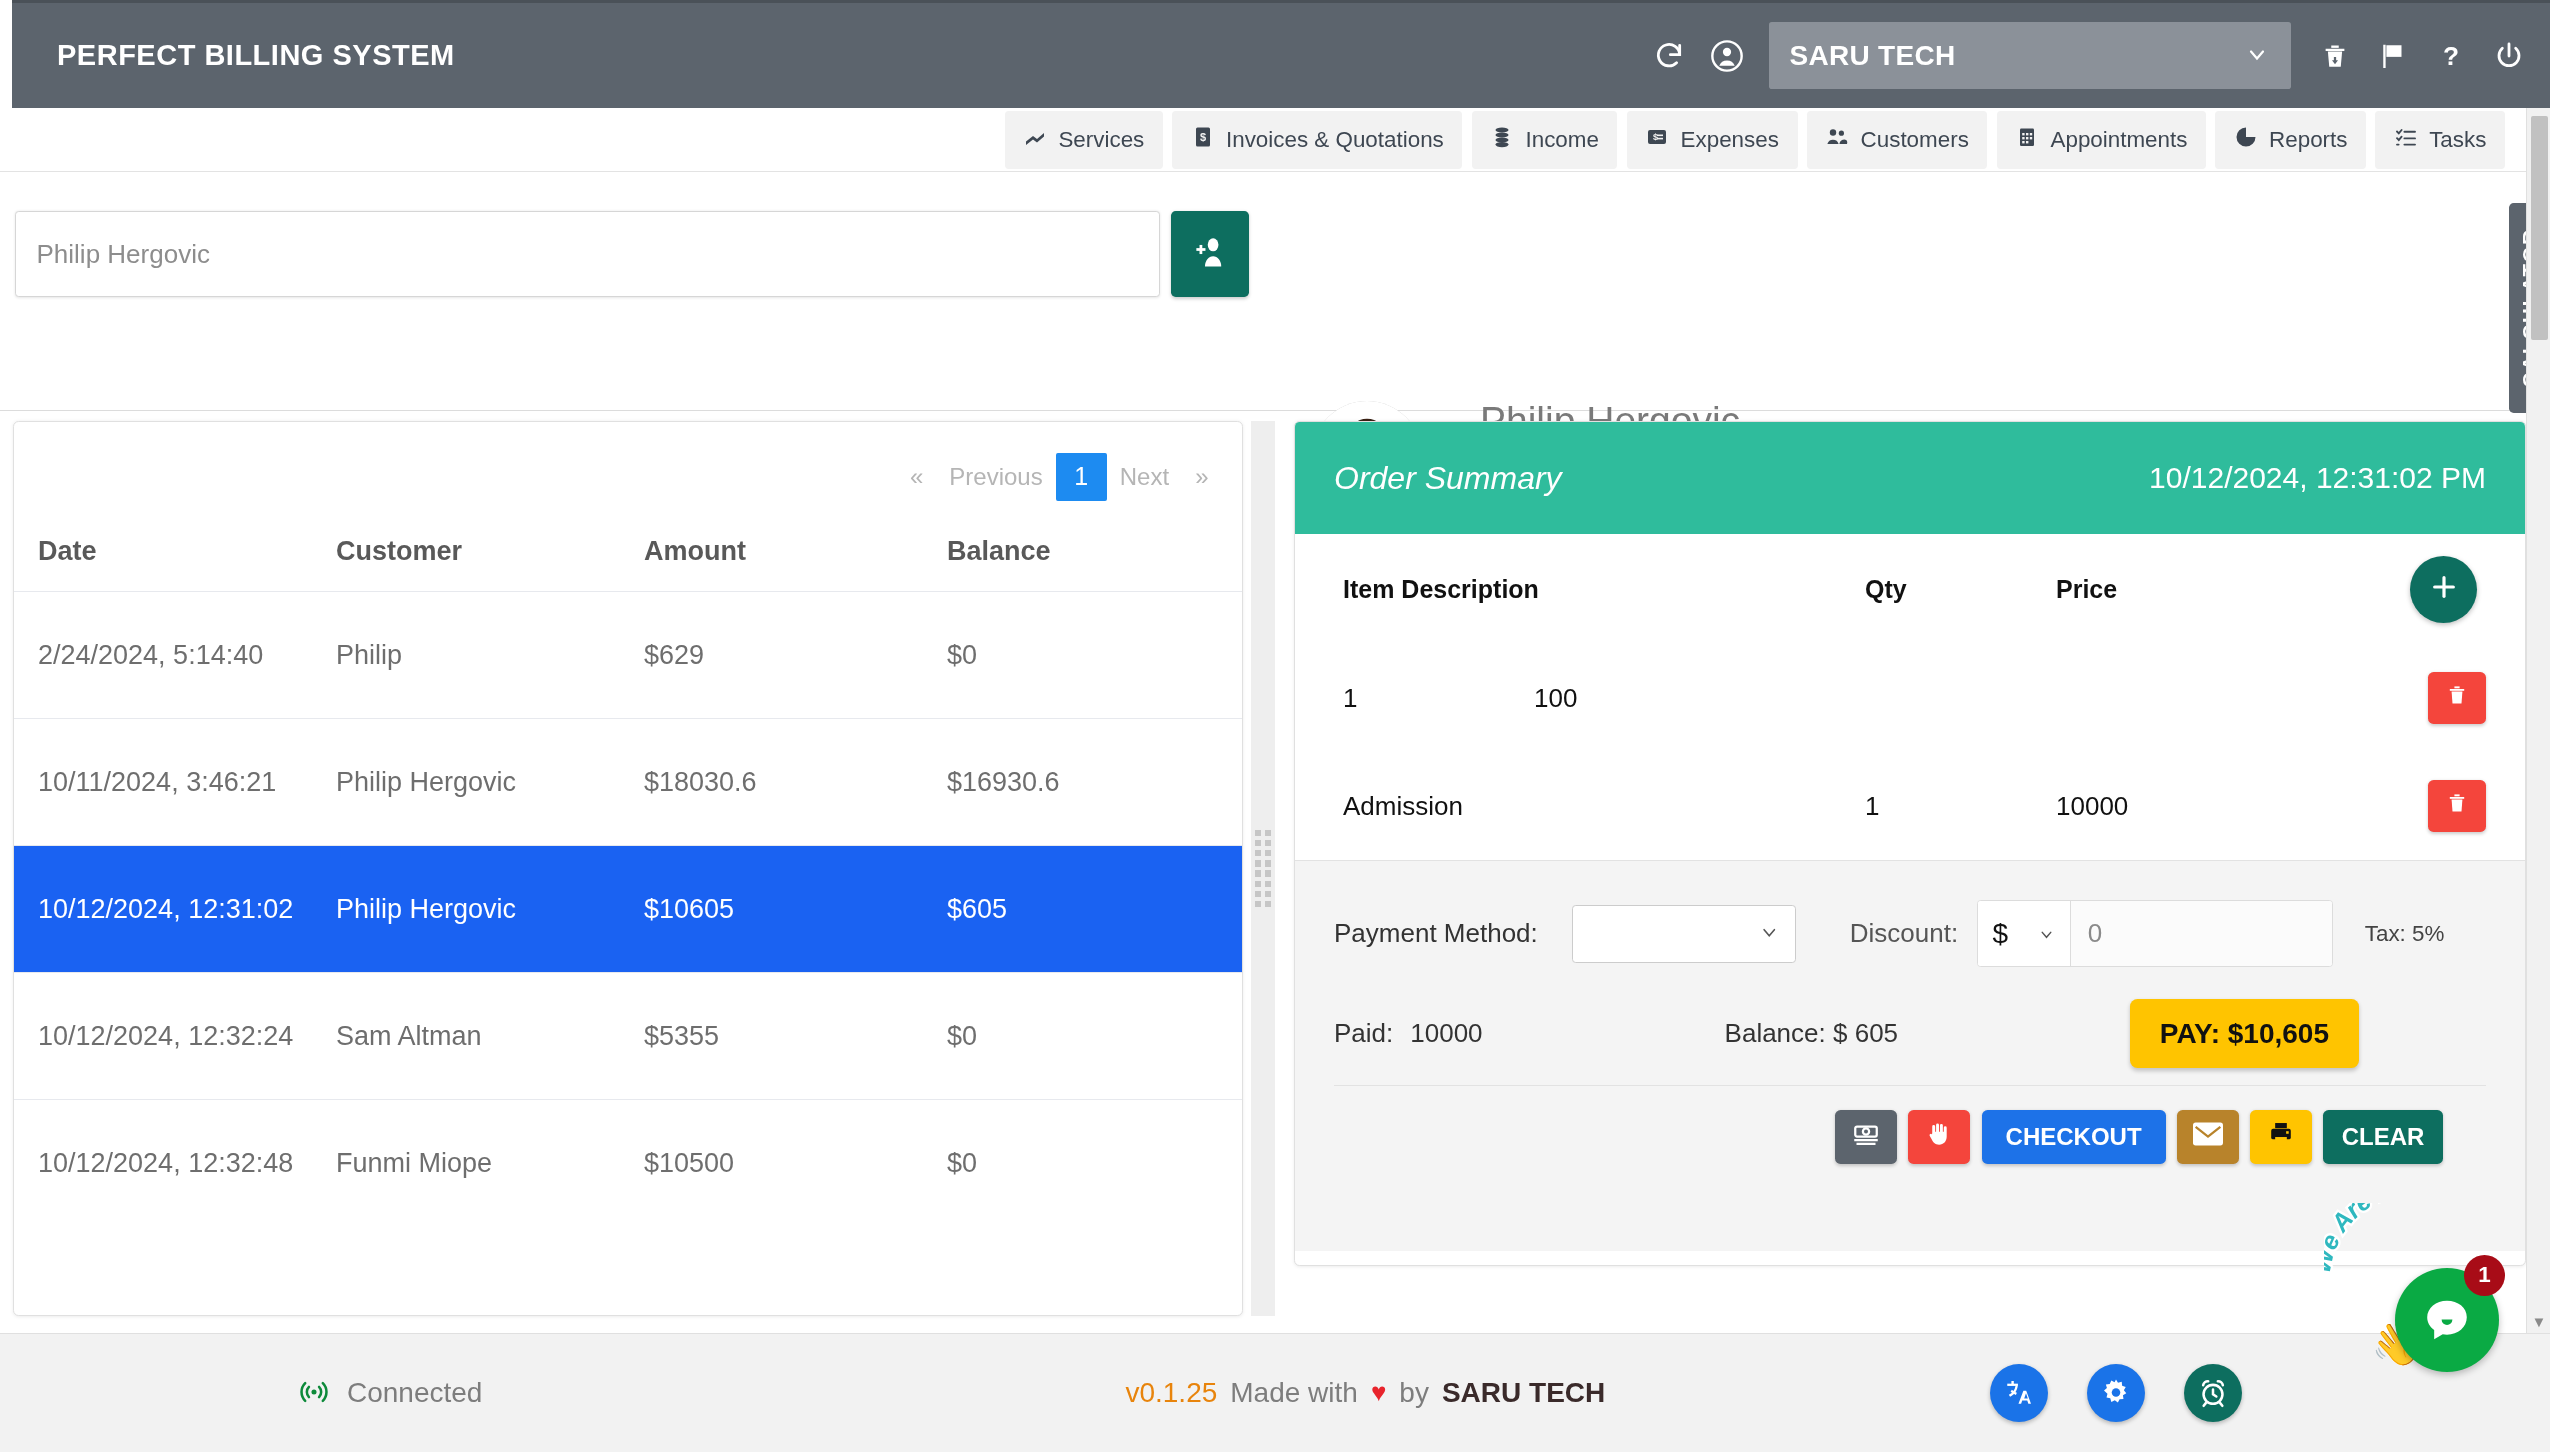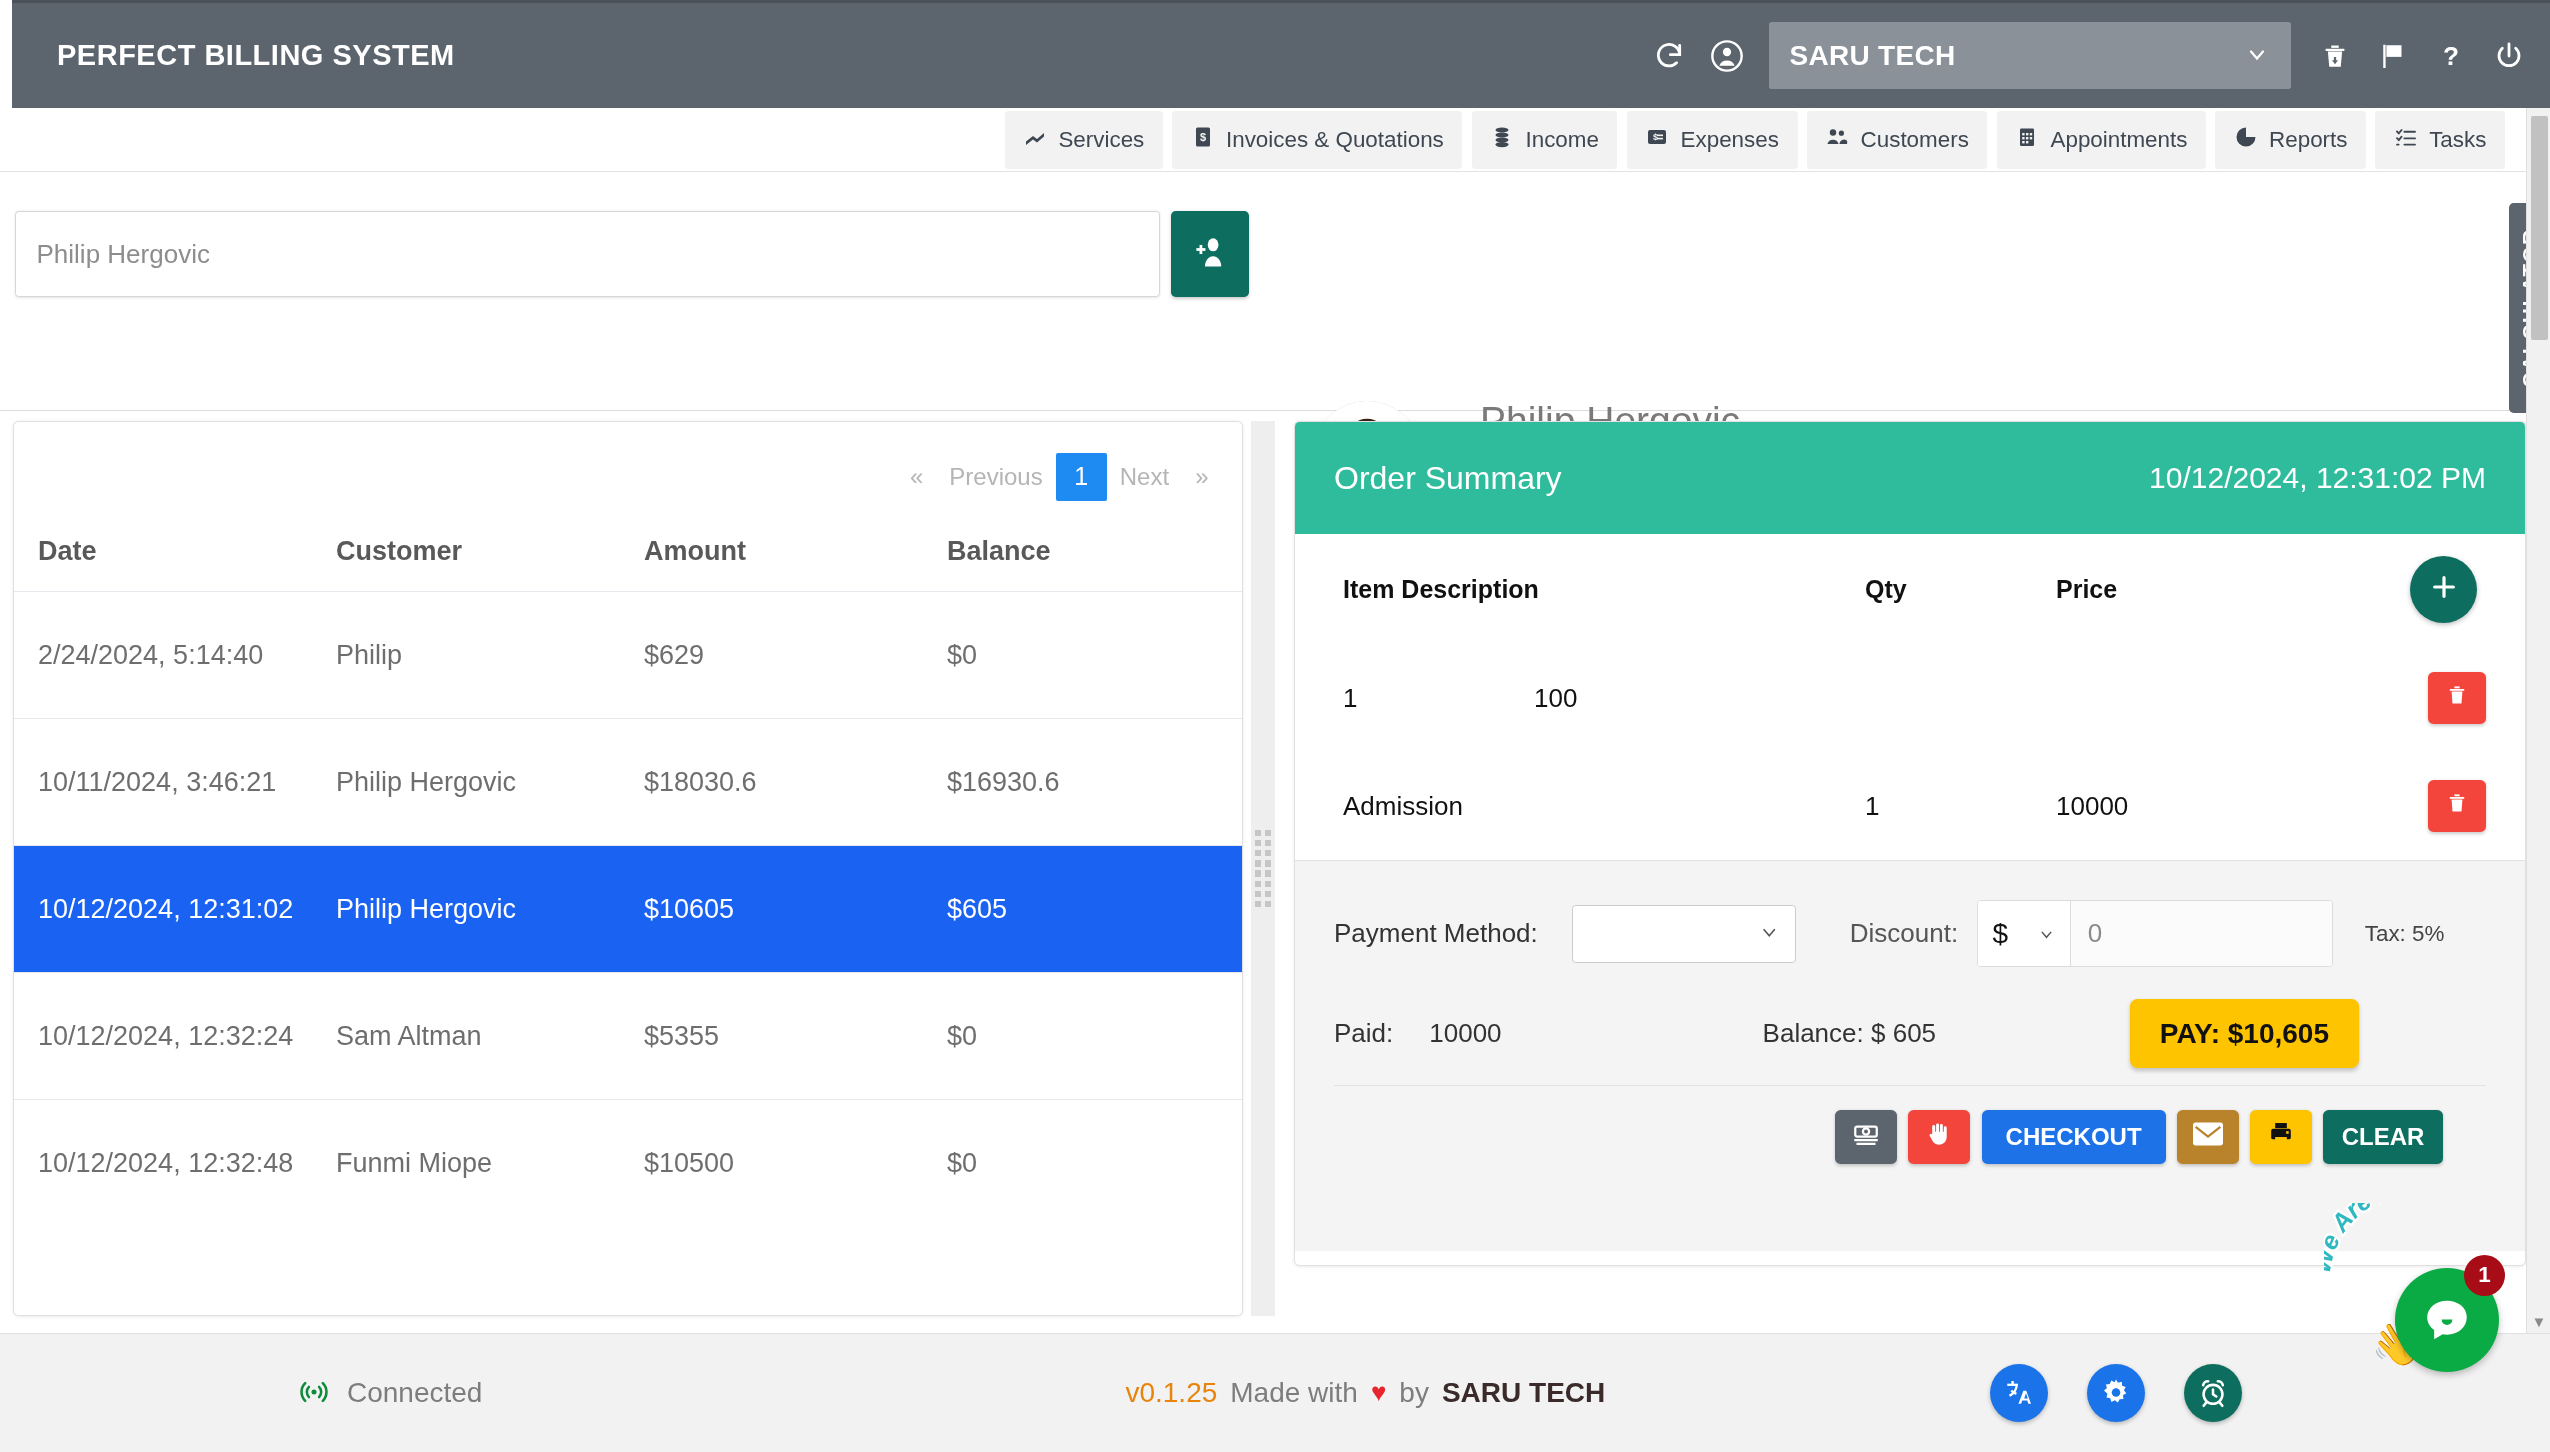--- a/index.html
+++ b/index.html
@@ -209,21 +209,21 @@
     width: 1232px; height: 845px;
     border: 0.9px solid #e0e0e0; border-radius: 5.6px;
     background: #fff; overflow: hidden;
     box-shadow: 0 0.9px 3.7px rgba(0,0,0,.08);
   }
   .os-head {
     height: 112px; background: #2fbc9c;
     display: flex; align-items: center; justify-content: space-between;
     padding: 0 39px;
   }
-  .os-head .t { color: #fff; font-size: 32px; }
+  .os-head .t { color: #fff; font-size: 32px; font-style: italic; }
   .os-head .d { color: #fff; font-size: 30px; }
   .os-body { background: #fff; padding: 0; position: relative; }
   .os-cols {
     display: flex; align-items: center; height: 110px;
     padding-left: 48px; font-size: 25px; color: #111; font-weight: bold;
   }
   .oc-desc { width: 522px; }
   .oc-qty  { width: 191px; }
   .oc-price{ flex: 1; }
   .plusbtn {
@@ -269,21 +269,21 @@
     width: 93px; background: #fff; border-right: 0.9px solid #dcdcdc;
     display: flex; align-items: center; justify-content: space-around;
     font-size: 28px; color: #111; cursor: pointer;
   }
   .disc-val {
     width: 261px; display: flex; align-items: center; padding-left: 17px;
     font-size: 26px; color: #8a8a8a; background: #fbfbfb; cursor: text;
   }
   .tax { font-size: 22.4px; color: #444; margin-left: 32px; }
   .payrow2 {
-    display: flex; align-items: center; padding-left: 39px; height: 103px; gap: 19px;
+    display: flex; align-items: center; padding-left: 39px; height: 103px;
   }
   .payrow2 .pd { font-size: 26px; color: #333; }
   .bal-txt { font-size: 26px; color: #333; margin-left: 242px; }
   .paybtn {
     margin-left: auto; margin-right: 166px;
     background: #ffc400; color: #111;
     font-size: 28px; font-weight: bold;
     padding: 18.6px 30px; border-radius: 7.5px; border: none;
     cursor: pointer; box-shadow: 0 2.8px 4.7px rgba(0,0,0,.2);
     white-space: nowrap;

